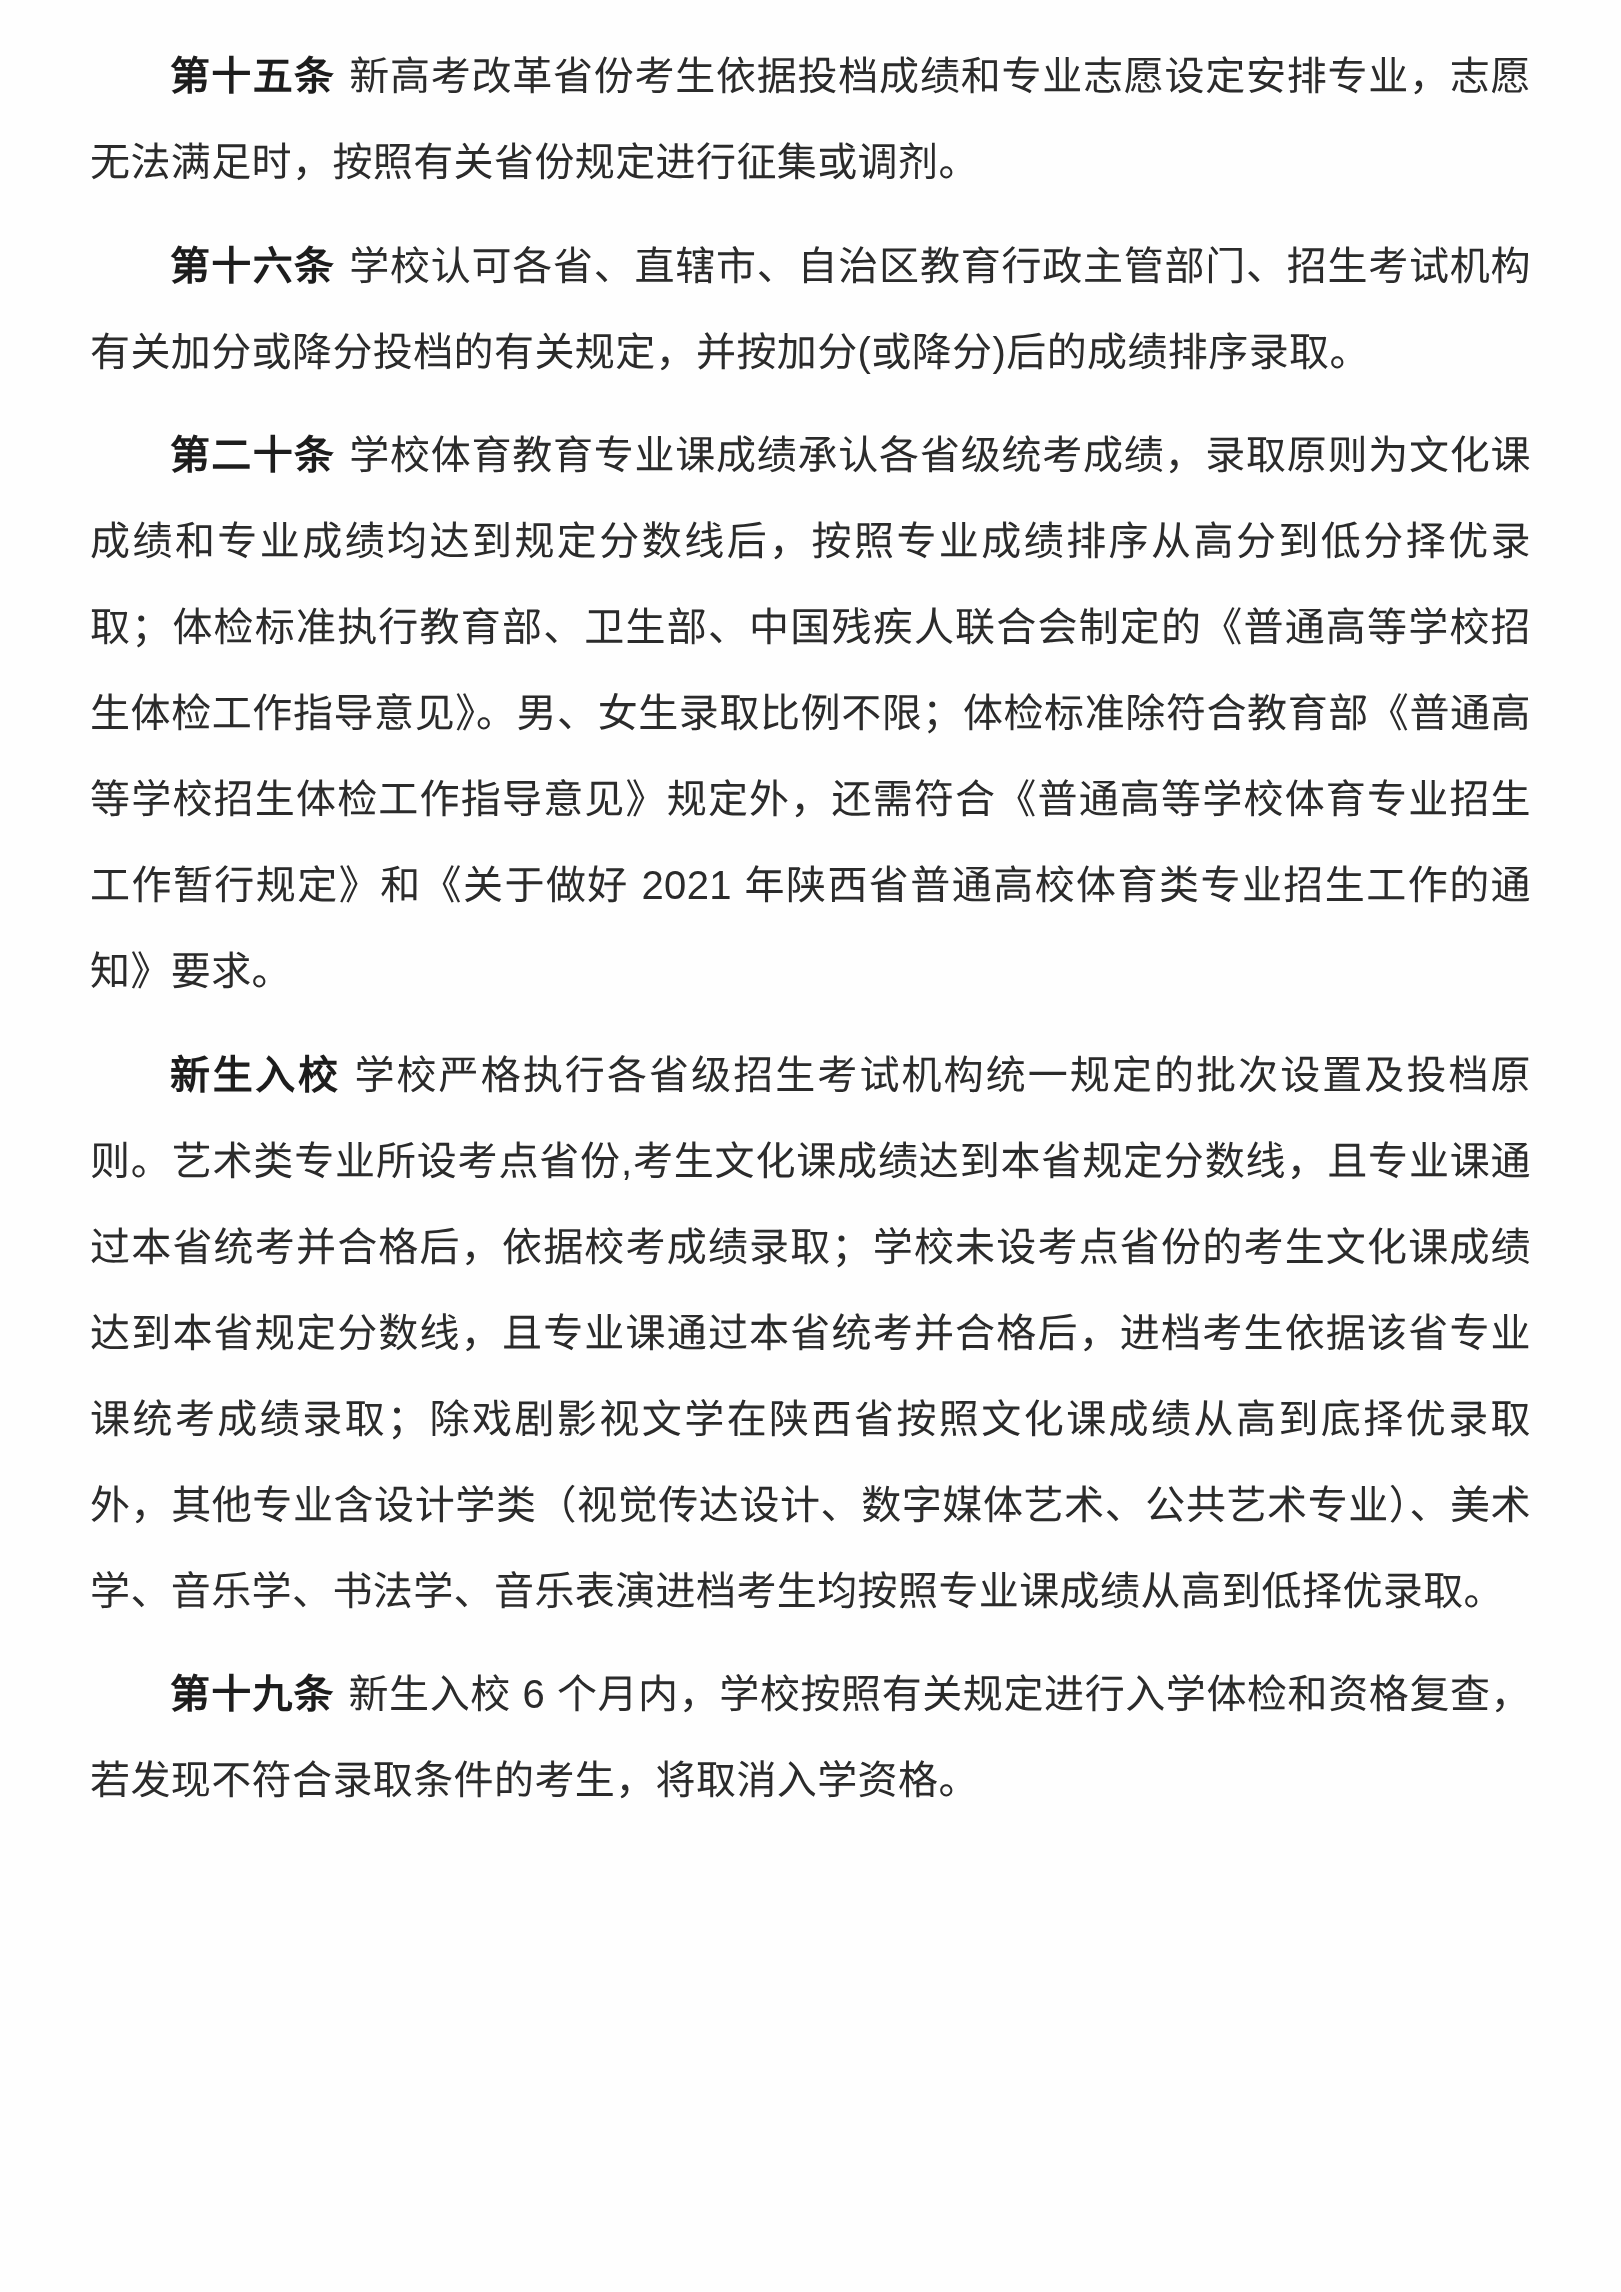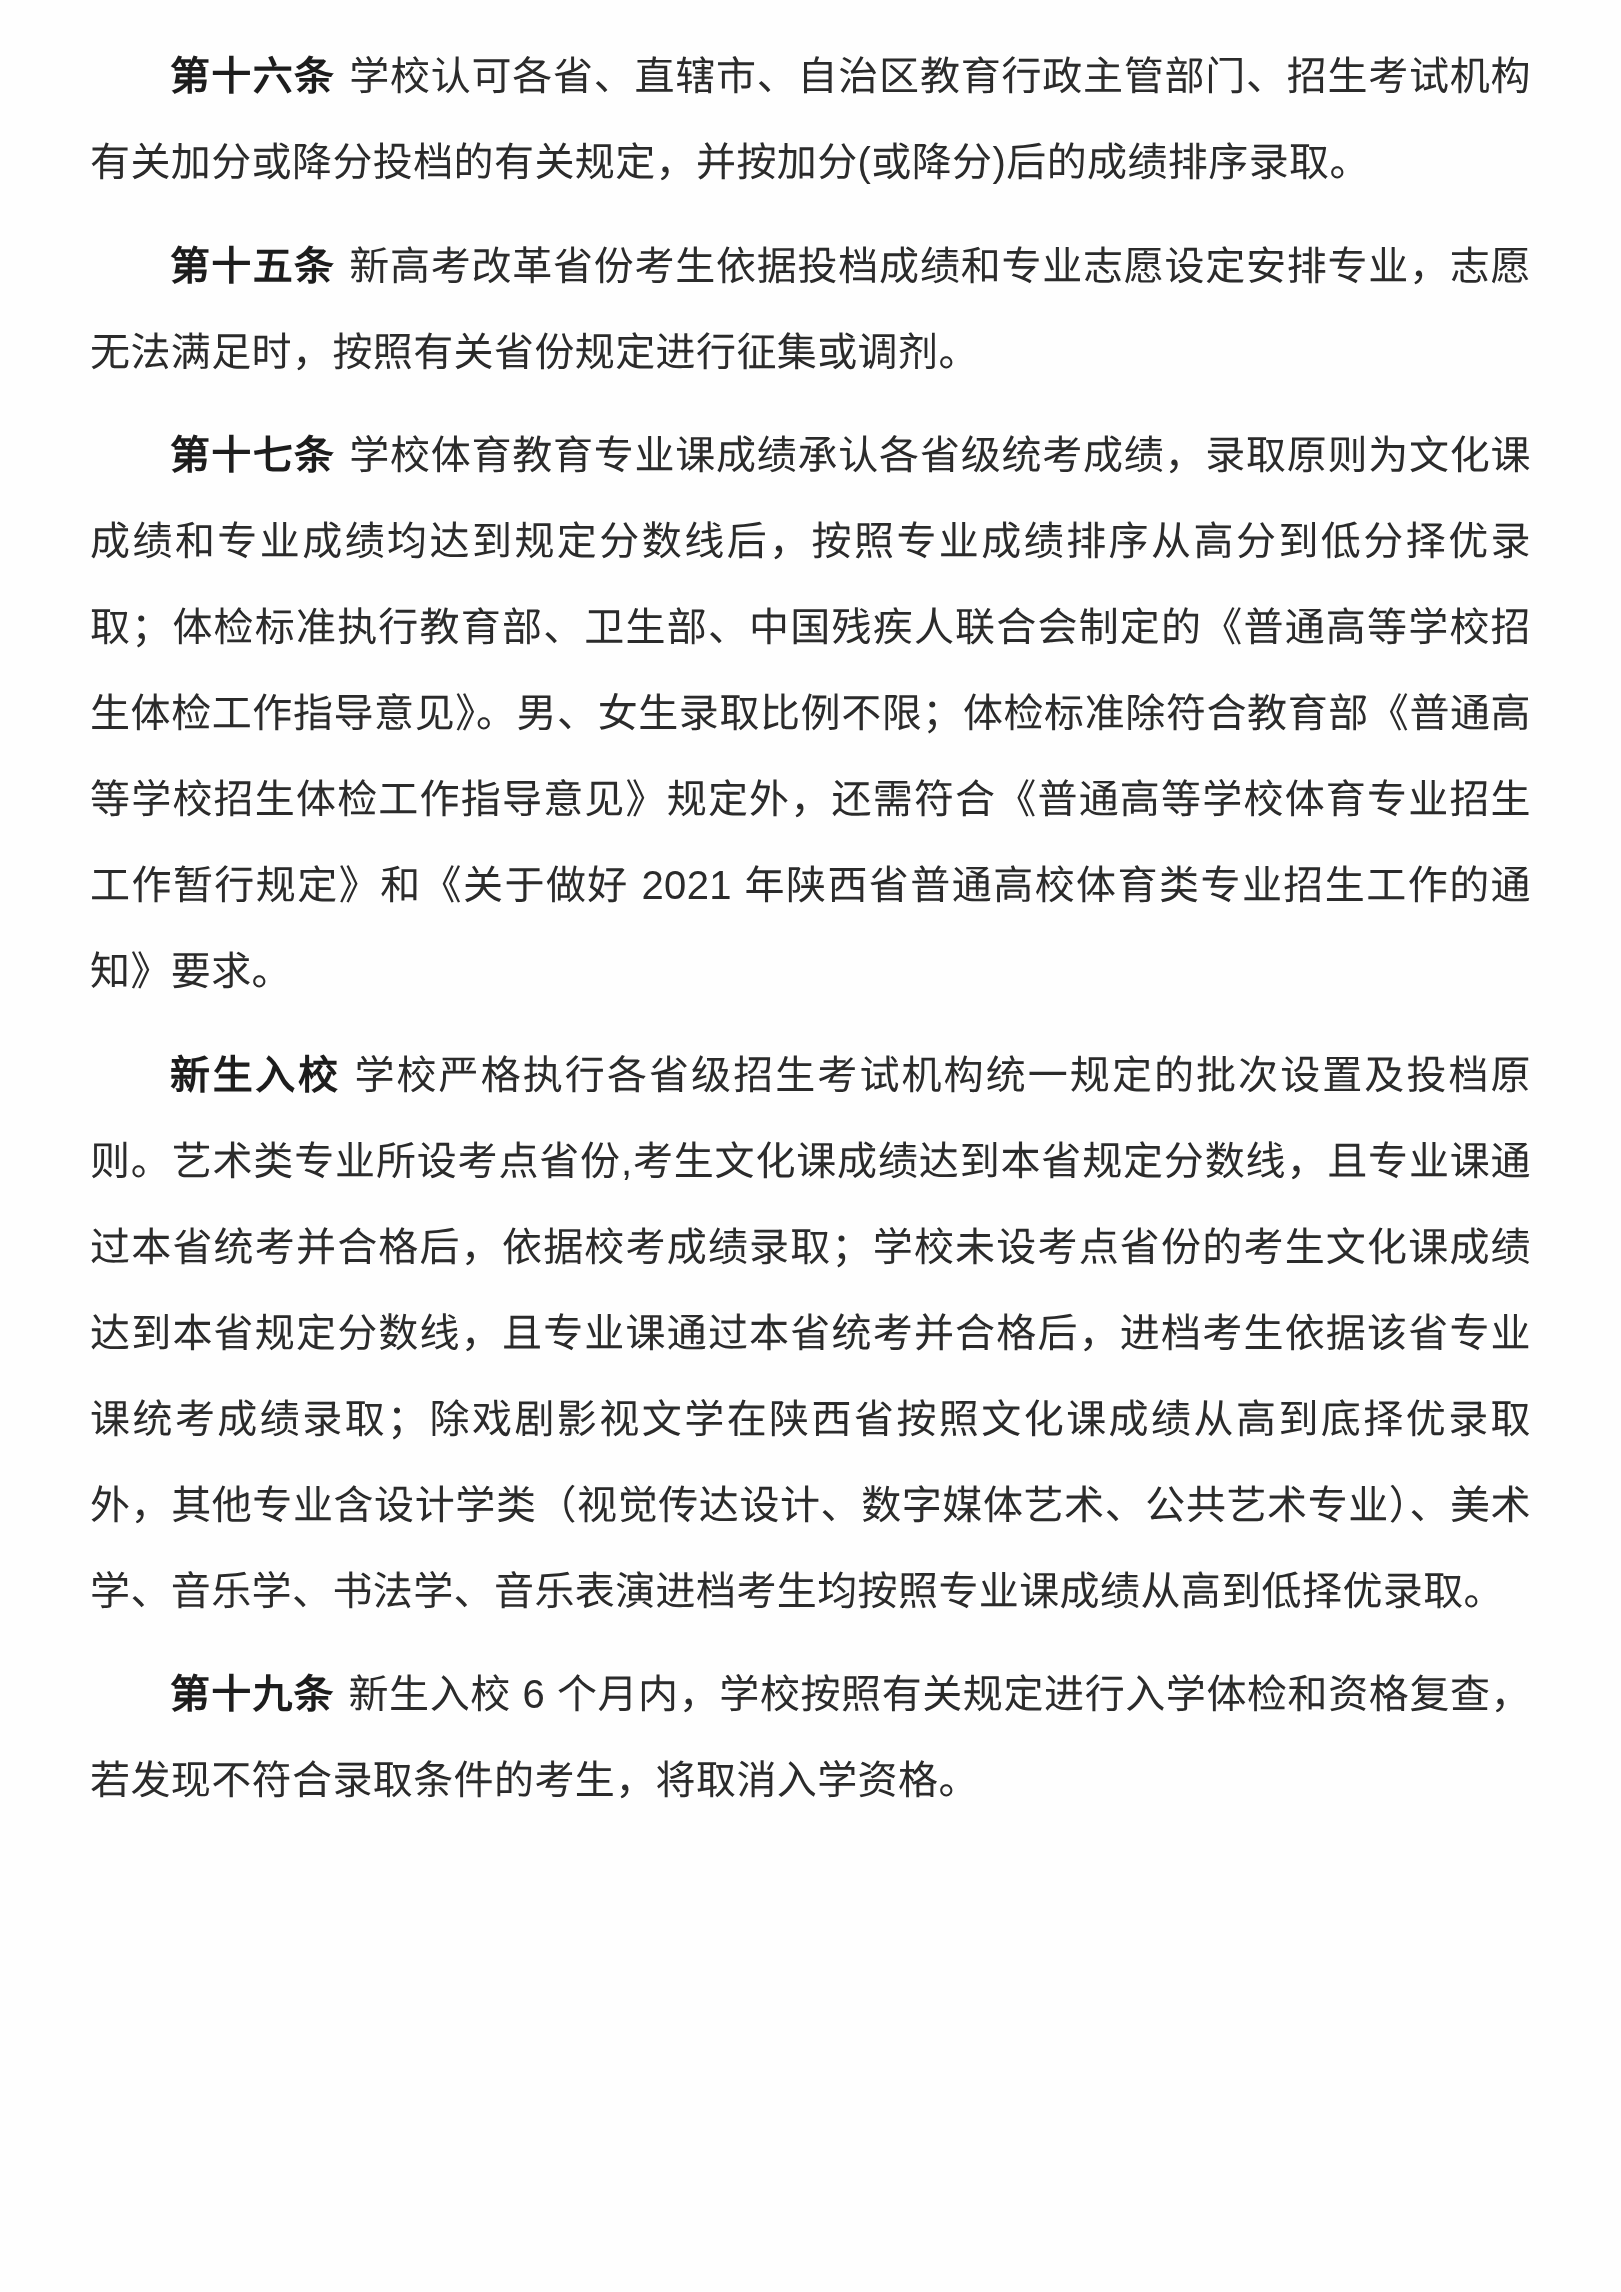--- a/index.html
+++ b/index.html
@@ -60,30 +60,30 @@
     pointer-events: none;
   }
 </style>
 </head>
 <body>
 
 <div class="page">
   <div class="doc-body">
 
     <p class="article">
-      <span class="art-label">第十六条</span><span class="art-text">学校认可各省、直辖市、自治区教育行政主管部门、招生考试机构有关加分或降分投档的有关规定，并按加分(或降分)后的成绩排序录取。</span>
+      <span class="art-label">第十五条</span><span class="art-text">新高考改革省份考生依据投档成绩和专业志愿设定安排专业，志愿无法满足时，按照有关省份规定进行征集或调剂。</span>
     </p>
 
     <p class="article">
-      <span class="art-label">第十五条</span><span class="art-text">新高考改革省份考生依据投档成绩和专业志愿设定安排专业，志愿无法满足时，按照有关省份规定进行征集或调剂。</span>
+      <span class="art-label">第十六条</span><span class="art-text">学校认可各省、直辖市、自治区教育行政主管部门、招生考试机构有关加分或降分投档的有关规定，并按加分(或降分)后的成绩排序录取。</span>
     </p>
 
 
     <p class="article">
-      <span class="art-label">第十七条</span><span class="art-text">学校体育教育专业课成绩承认各省级统考成绩，录取原则为文化课成绩和专业成绩均达到规定分数线后，按照专业成绩排序从高分到低分择优录取；体检标准执行教育部、卫生部、中国残疾人联合会制定的《普通高等学校招生体检工作指导意见》。男、女生录取比例不限；体检标准除符合教育部《普通高等学校招生体检工作指导意见》规定外，还需符合《普通高等学校体育专业招生工作暂行规定》和《关于做好 2021 年陕西省普通高校体育类专业招生工作的通知》要求。</span>
+      <span class="art-label">第二十条</span><span class="art-text">学校体育教育专业课成绩承认各省级统考成绩，录取原则为文化课成绩和专业成绩均达到规定分数线后，按照专业成绩排序从高分到低分择优录取；体检标准执行教育部、卫生部、中国残疾人联合会制定的《普通高等学校招生体检工作指导意见》。男、女生录取比例不限；体检标准除符合教育部《普通高等学校招生体检工作指导意见》规定外，还需符合《普通高等学校体育专业招生工作暂行规定》和《关于做好 2021 年陕西省普通高校体育类专业招生工作的通知》要求。</span>
     </p>
 
     <p class="article">
       <span class="art-label">新生入校</span><span class="art-text">学校严格执行各省级招生考试机构统一规定的批次设置及投档原则。艺术类专业所设考点省份,考生文化课成绩达到本省规定分数线，且专业课通过本省统考并合格后，依据校考成绩录取；学校未设考点省份的考生文化课成绩达到本省规定分数线，且专业课通过本省统考并合格后，进档考生依据该省专业课统考成绩录取；除戏剧影视文学在陕西省按照文化课成绩从高到底择优录取外，其他专业含设计学类（视觉传达设计、数字媒体艺术、公共艺术专业）、美术学、音乐学、书法学、音乐表演进档考生均按照专业课成绩从高到低择优录取。</span>
     </p>
 
     <p class="article">
       <span class="art-label">第十九条</span><span class="art-text">新生入校 6 个月内，学校按照有关规定进行入学体检和资格复查，若发现不符合录取条件的考生，将取消入学资格。</span>
     </p>
 

